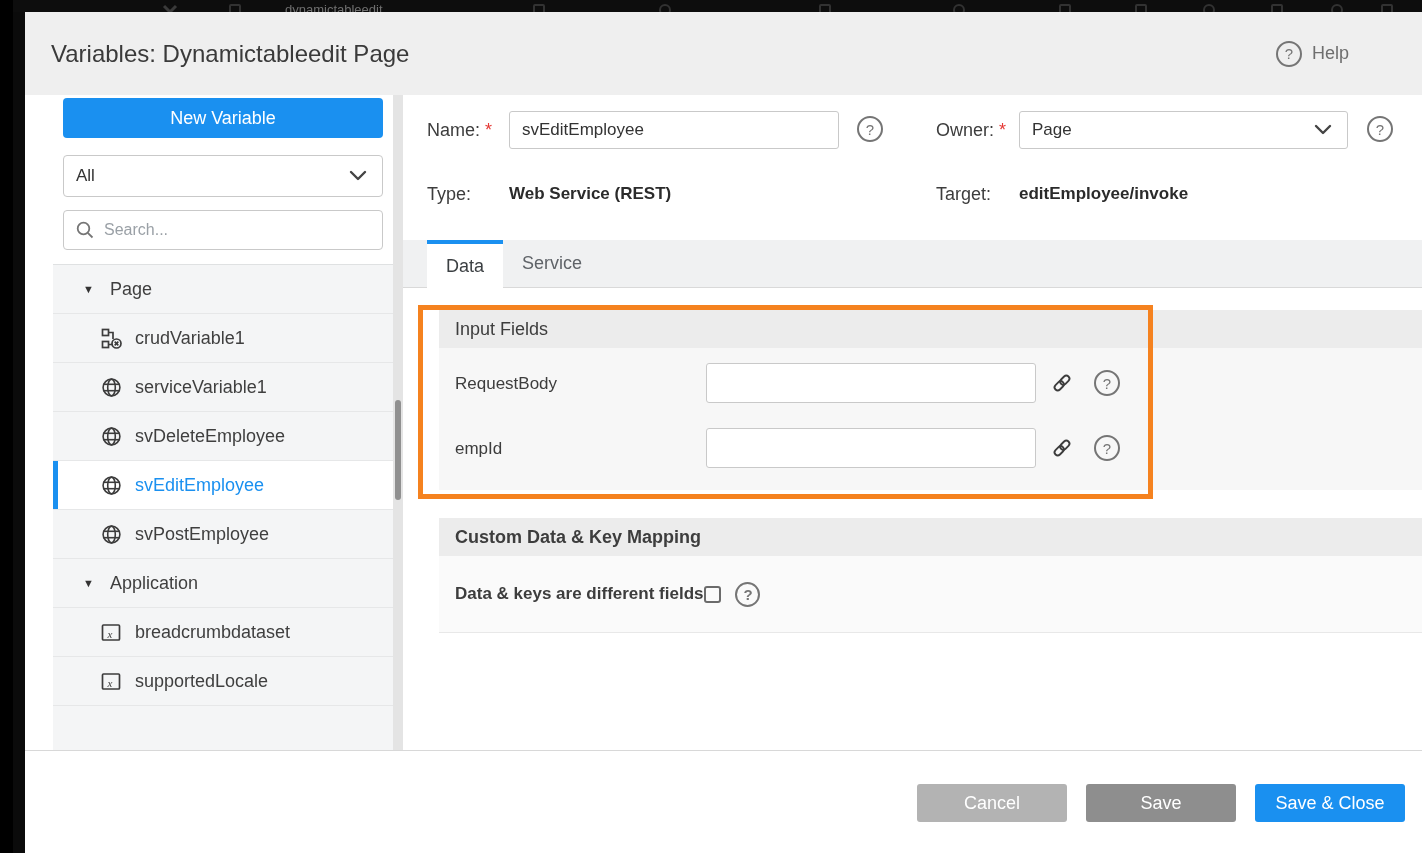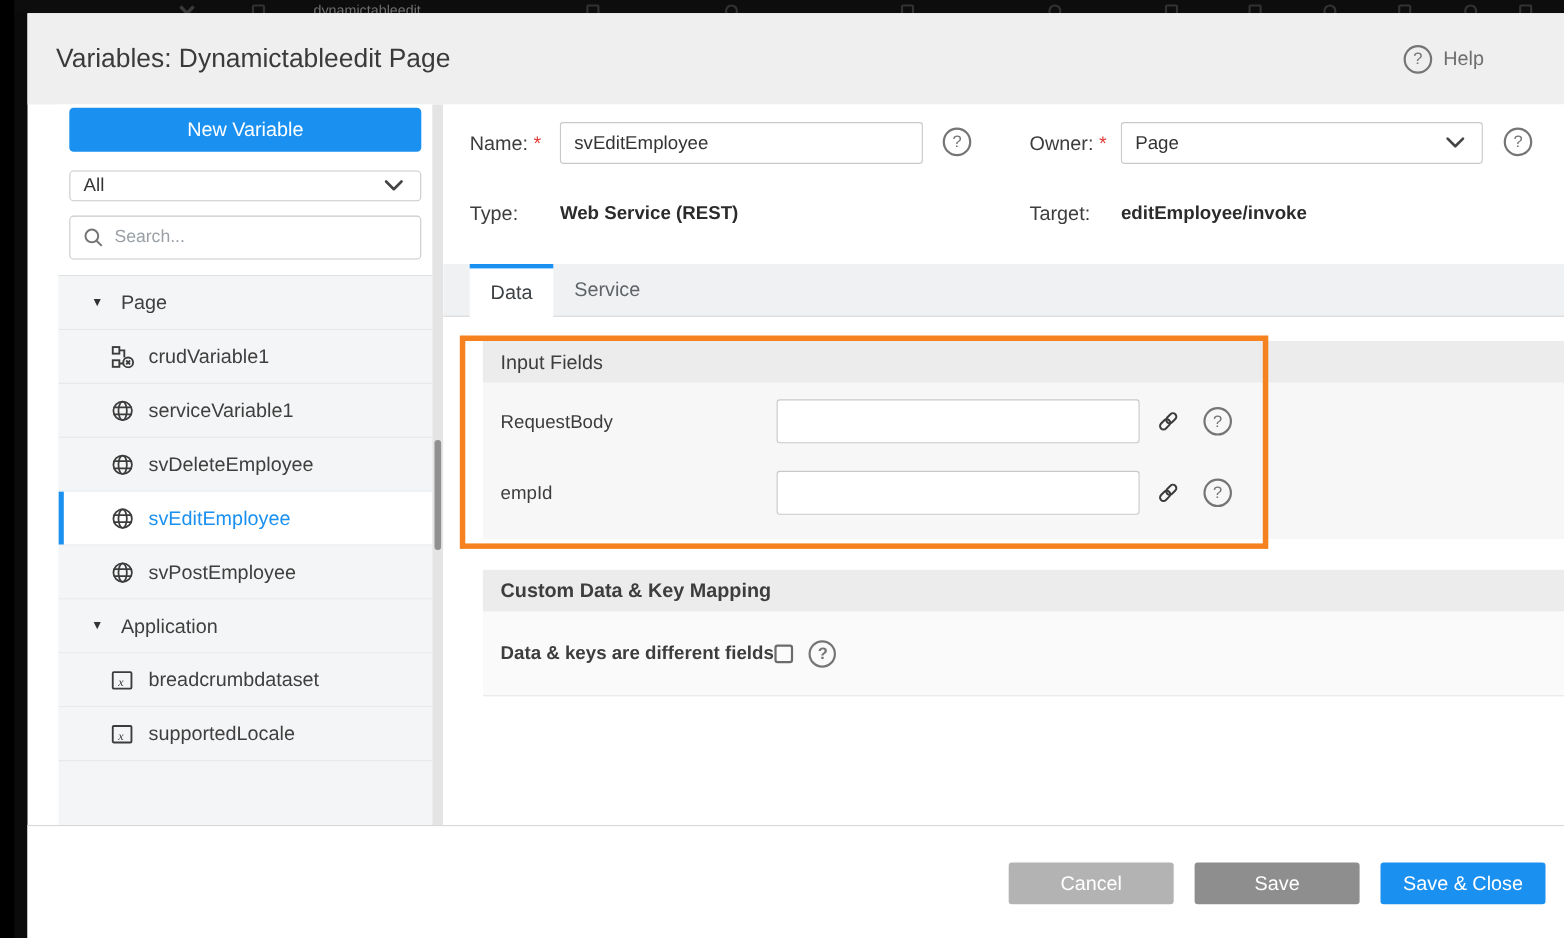--- a/index.html
+++ b/index.html
@@ -21,21 +21,21 @@
   .help-group{margin-left:auto;margin-right:76px;display:flex;align-items:center;gap:10px;color:#6e6e6e;font-size:18px;cursor:pointer;}
   .qicon{display:inline-flex;align-items:center;justify-content:center;width:26px;height:26px;min-width:26px;
          border:2px solid #757575;border-radius:50%;color:#757575;font-size:15px;background:transparent;}
 
   .dlg-body{flex:1;display:flex;min-height:0;position:relative;padding-left:28px;}
 
   
   .sidebar{flex:0 0 350px;width:350px;position:relative;background:#fff;}
   .sb-content{position:absolute;left:0;top:0;right:10px;bottom:0;display:flex;flex-direction:column;overflow:hidden;}
   .new-var-btn{margin:3px 10px 0 10px;height:40px;background:#1a90f0;color:#fff;font-size:18px;border:none;border-radius:4px;cursor:pointer;}
-  .sb-select{margin:17px 10px 0;height:28px;border:1px solid #c9c9c9;border-radius:4px;display:flex;align-items:center;
+  .sb-select{margin:17px 10px 0;height:42px;border:1px solid #c9c9c9;border-radius:4px;display:flex;align-items:center;
              padding:0 12px;font-size:17px;color:#333;background:#fff;cursor:pointer;}
   .sb-select .chev{margin-left:auto;}
   .sb-search{margin:13px 10px 14px;height:40px;border:1px solid #c9c9c9;border-radius:4px;display:flex;align-items:center;
              padding:0 11px;gap:9px;background:#fff;}
   .sb-search input{border:none;outline:none;flex:1;font-size:16px;color:#333;font-family:inherit;background:transparent;}
   .sb-search input::placeholder{color:#9aa0a6;}
   .sb-list{flex:1;background:#f4f5f6;border-top:1px solid #dfe1e2;overflow:hidden;}
   .sb-row{height:49px;border-bottom:1px solid #e6e7e8;display:flex;align-items:center;background:#f4f5f6;
           position:relative;font-size:18px;color:#3f3f3f;cursor:pointer;}
   .sb-row.group{padding-left:30px;gap:16px;}

